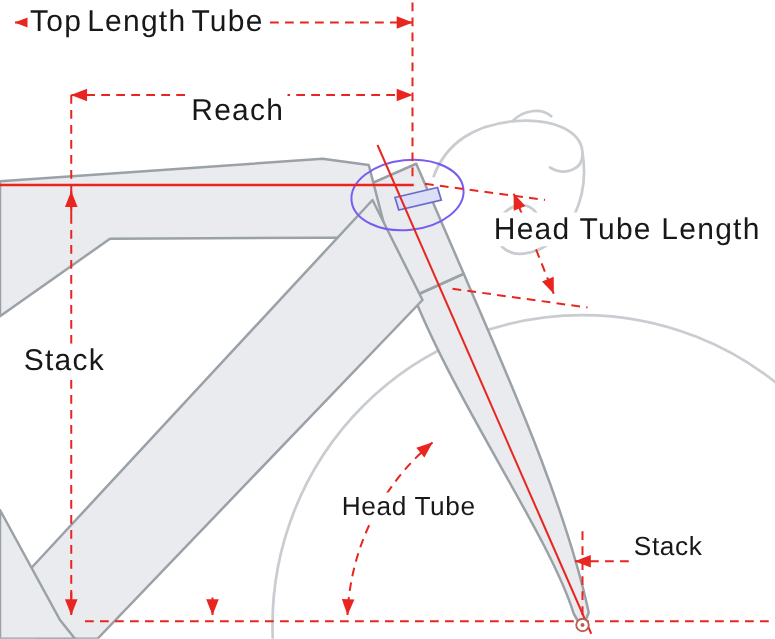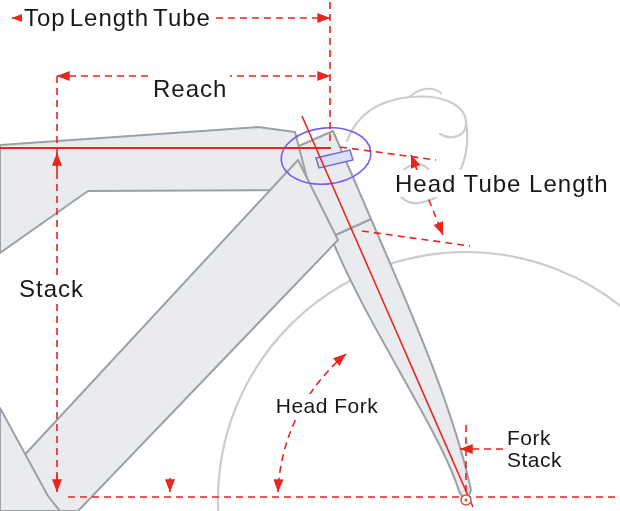--- a/index.html
+++ b/index.html
@@ -120,21 +120,20 @@
     <span>Tube</span>
   </div>
 
   <div class="label" style="left:150px;top:75px;">Reach</div>
 
   <div class="label" style="left:16px;top:275px;text-align:center;">Stack</div>
 
   <div class="label" style="left:392px;top:170px;">Head Tube Length</div>
 
   <div class="label small center" style="left:258px;top:394px;width:132px;">
-    <div>Head Fork</div>
+    <div>Head Tube</div>
   </div>
 
   <div class="label small" style="left:504px;top:426px;">
-    <div>Fork</div>
     <div>Stack</div>
   </div>
 
 </div>
 
 </body></html>

